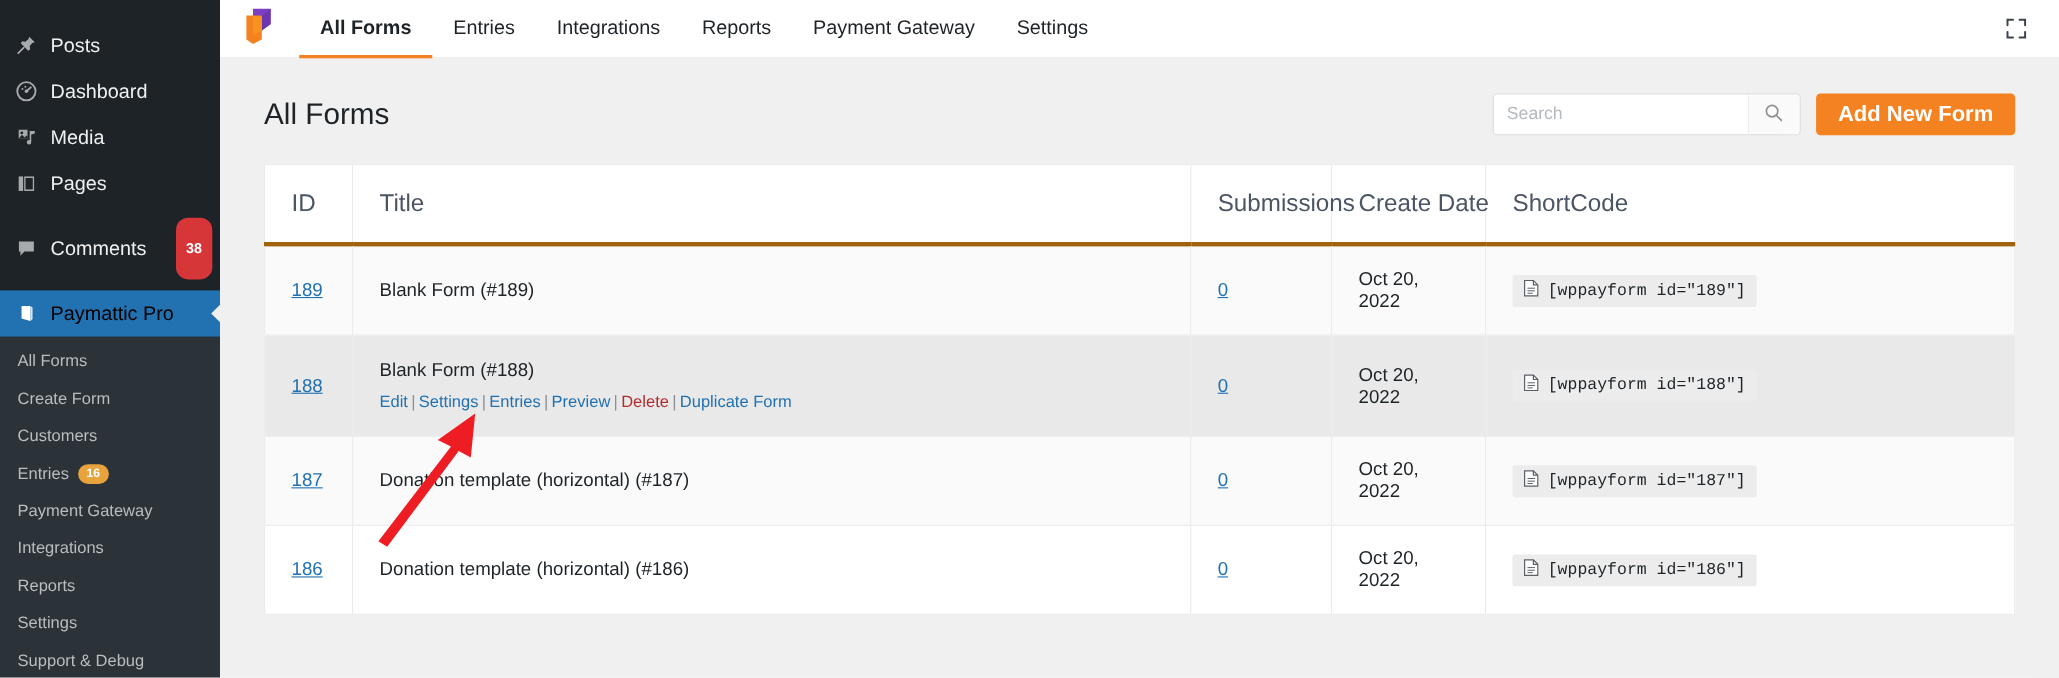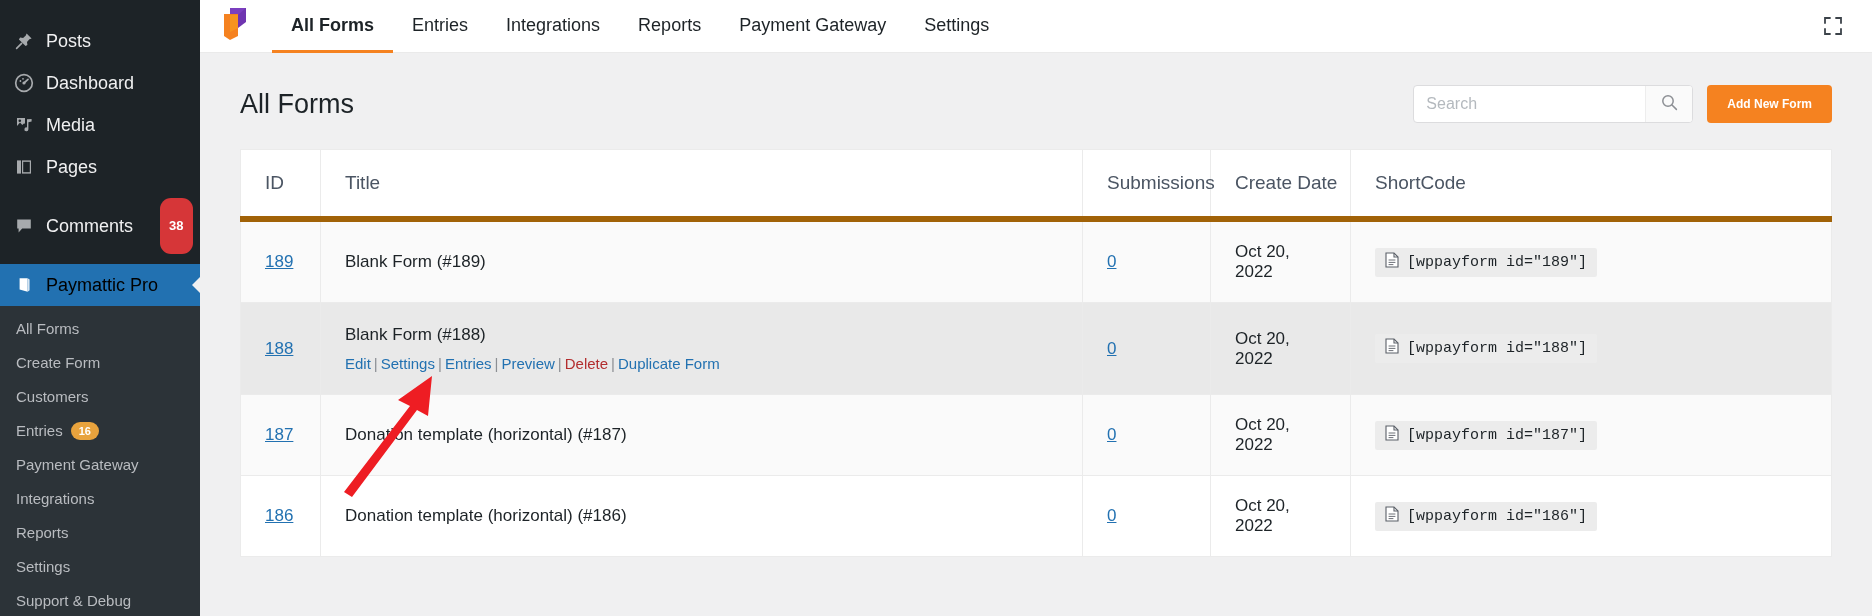--- a/index.html
+++ b/index.html
@@ -192,42 +192,42 @@
     color: #8c8f94;
     cursor: pointer;
   }
   .primary-btn {
     background: #f58220;
     color: #fff;
     border: 0;
     border-radius: 4px;
     height: 38px;
     padding: 0 20px;
-    font-size: 12px;
+    font-size: 20px;
     font-weight: bold;
     font-family: "Liberation Sans", sans-serif;
     cursor: pointer;
     white-space: nowrap;
   }
 
   
   .table {
     width: 100%;
     border-collapse: collapse;
     background: #fff;
     border: 1px solid #ebebeb;
     table-layout: fixed;
   }
   .table th {
     text-align: left;
-    font-size: 19px;
+    font-size: 22px;
     font-weight: 400;
     color: #4b5563;
     padding: 22px 24px;
-    border-bottom: 6px solid #a16207;
+    border-bottom: 4px solid #a16207;
     border-right: 1px solid #ebebeb;
     background: #fff;
     white-space: nowrap;
   }
   .table td {
     font-size: 17px;
     color: #1d2327;
     padding: 20px 24px;
     border-bottom: 1px solid #ebebeb;
     border-right: 1px solid #ebebeb;

